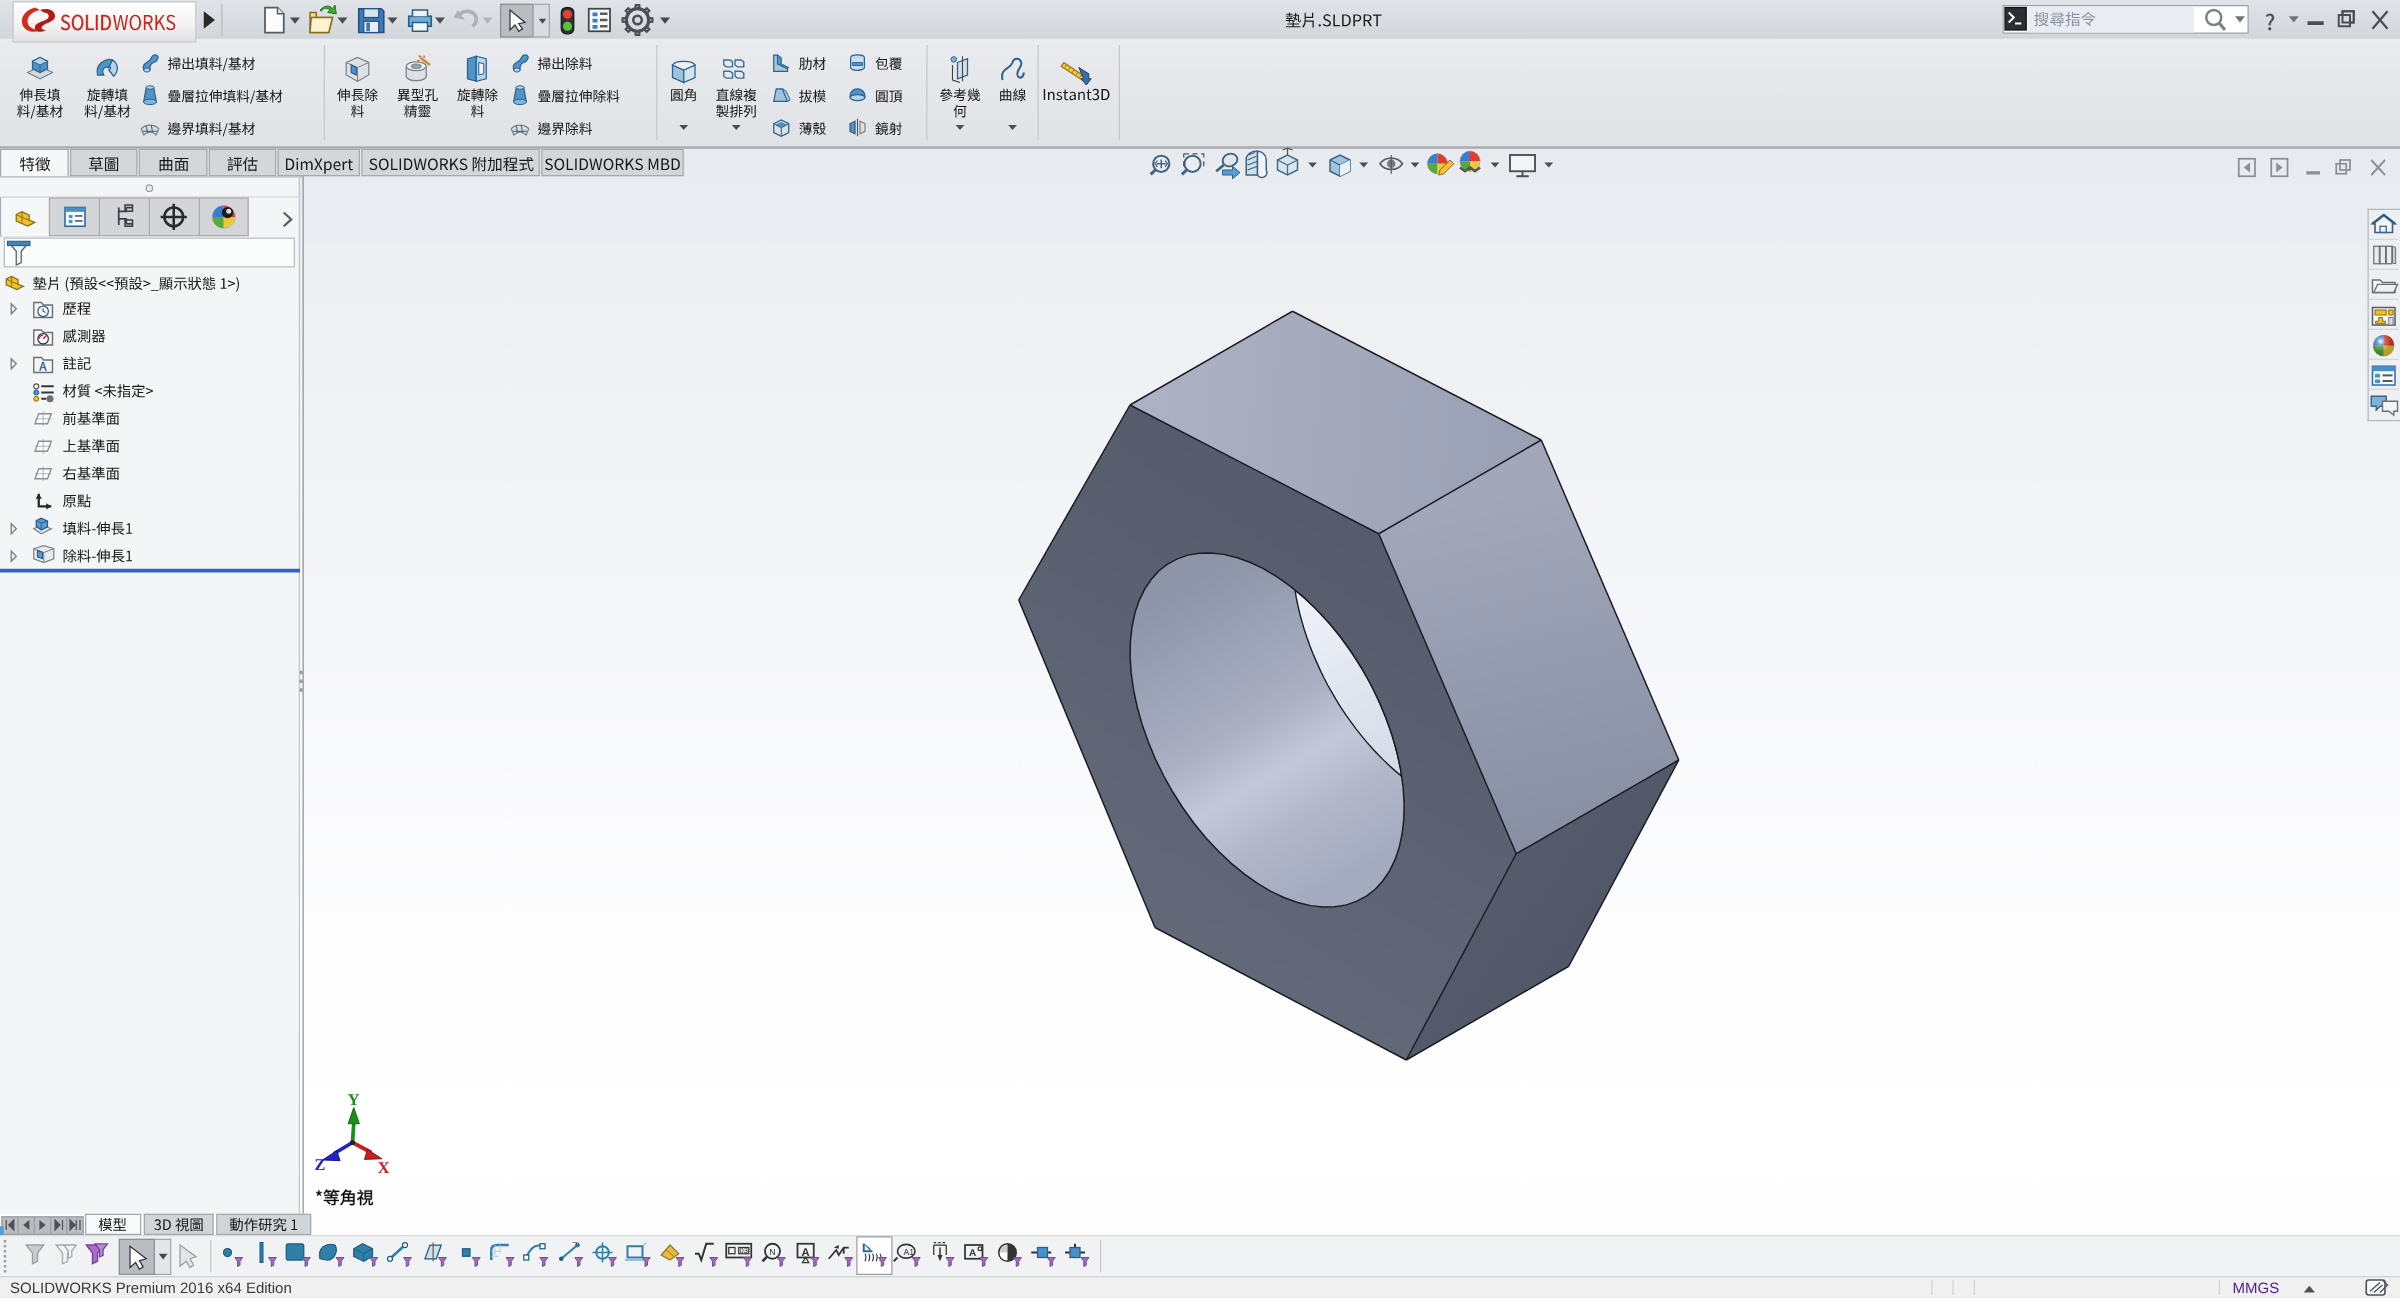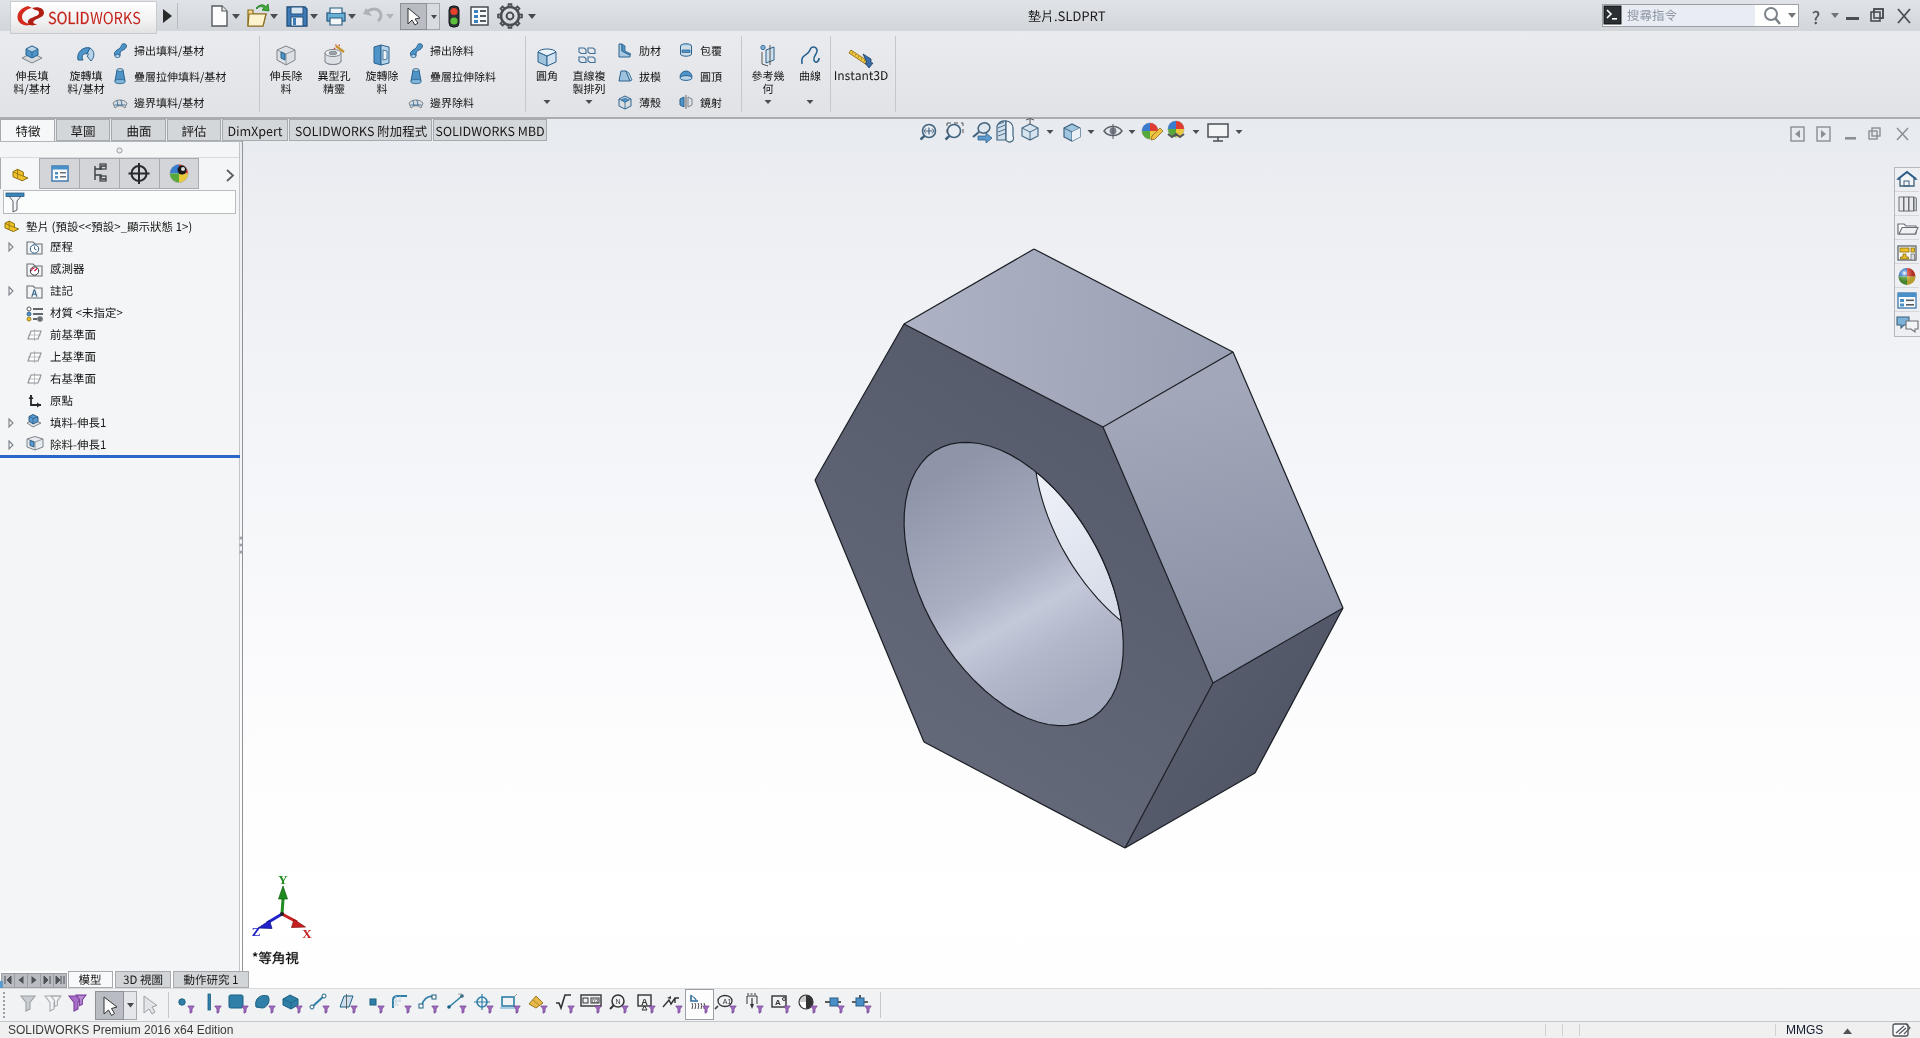--- a/index.html
+++ b/index.html
@@ -32,21 +32,21 @@
     <div style="position:absolute;left:1894px;top:167px;width:26px;height:170px;background:#edeff2;border:1px solid #b5b8bc;border-right:none;box-sizing:border-box"></div>
     <div style="position:absolute;left:1895px;top:191px;width:24px;height:1px;background:#d4d6d9"></div>
     <div style="position:absolute;left:1895px;top:215px;width:24px;height:1px;background:#d4d6d9"></div>
     <div style="position:absolute;left:1895px;top:239px;width:24px;height:1px;background:#d4d6d9"></div>
     <div style="position:absolute;left:1895px;top:263px;width:24px;height:1px;background:#d4d6d9"></div>
     <div style="position:absolute;left:1895px;top:287px;width:24px;height:1px;background:#d4d6d9"></div>
     <div style="position:absolute;left:1895px;top:311px;width:24px;height:1px;background:#d4d6d9"></div>
     <div style="position:absolute;left:0;top:988px;width:1920px;height:34px;background:#f0f2f4;border-top:1px solid #d8dadc;border-bottom:1px solid #c5c7c9;box-sizing:border-box"></div>
     <div style="position:absolute;left:0;top:1022px;width:1920px;height:16px;background:#f0f0f0"></div>
     <div style="position:absolute;left:8px;top:1023px;width:500px;height:15px;font:12px 'Liberation Sans',sans-serif;color:#3a3a3a">SOLIDWORKS Premium 2016 x64 Edition</div>
-    <div style="position:absolute;left:1786px;top:1023px;width:60px;height:15px;font:12px 'Liberation Sans',sans-serif;color:#0f172a">MMGS</div>
+    <div style="position:absolute;left:1786px;top:1023px;width:60px;height:15px;font:12px 'Liberation Sans',sans-serif;color:#4c1d95">MMGS</div>
     <div style="position:absolute;left:1545px;top:1024px;width:1px;height:12px;background:#d0d2d4"></div>
     <div style="position:absolute;left:1562px;top:1024px;width:1px;height:12px;background:#d0d2d4"></div>
     <div style="position:absolute;left:1579px;top:1024px;width:1px;height:12px;background:#d0d2d4"></div>
     <div style="position:absolute;left:1775px;top:1024px;width:1px;height:12px;background:#d0d2d4"></div>
     <div style="position:absolute;left:1px;top:973px;width:66px;height:15px;background:#b9bcc0;border:1px solid #9a9da1;box-sizing:border-box"></div>
     <div style="position:absolute;left:68px;top:971px;width:45px;height:17px;background:#f8f9fa;border:1px solid #a6a9ad;box-sizing:border-box"></div>
     <div style="position:absolute;left:115px;top:971px;width:56px;height:17px;background:#d2d5d8;border:1px solid #a6a9ad;box-sizing:border-box"></div>
     <div style="position:absolute;left:173px;top:971px;width:76px;height:17px;background:#d2d5d8;border:1px solid #a6a9ad;box-sizing:border-box"></div>
     <div style="position:absolute;left:400px;top:3px;width:27px;height:27px;background:#b9bdc3;border:1px solid #8d9196;box-sizing:border-box"></div>
     <div style="position:absolute;left:427px;top:3px;width:13px;height:27px;background:#d8dbdf;border:1px solid #a5a8ac;border-left:none;box-sizing:border-box"></div>

